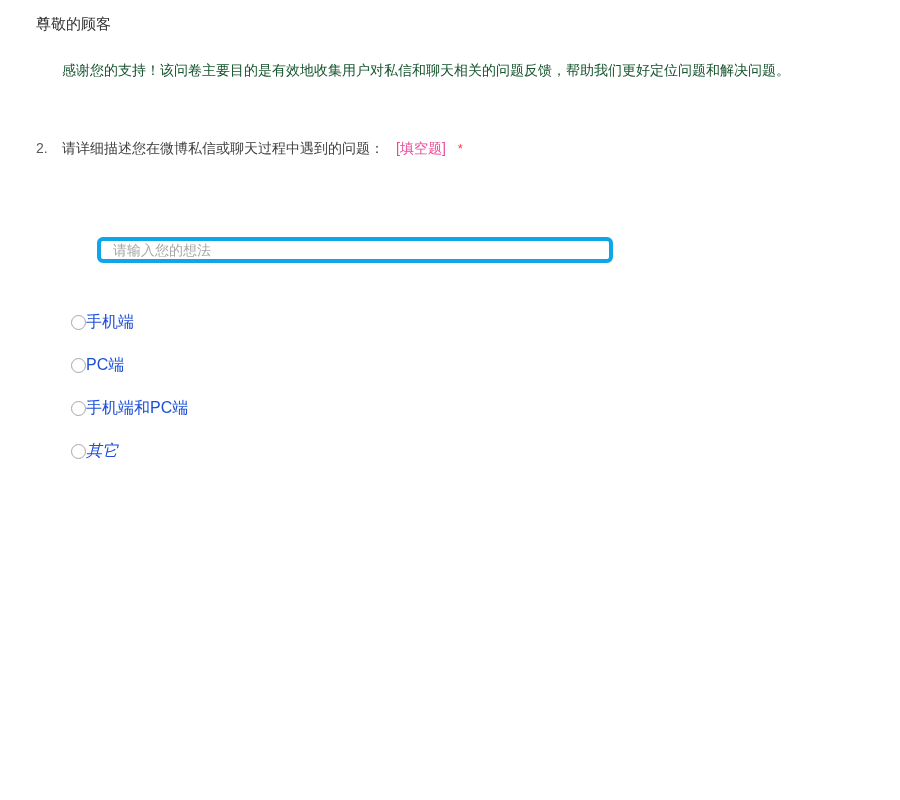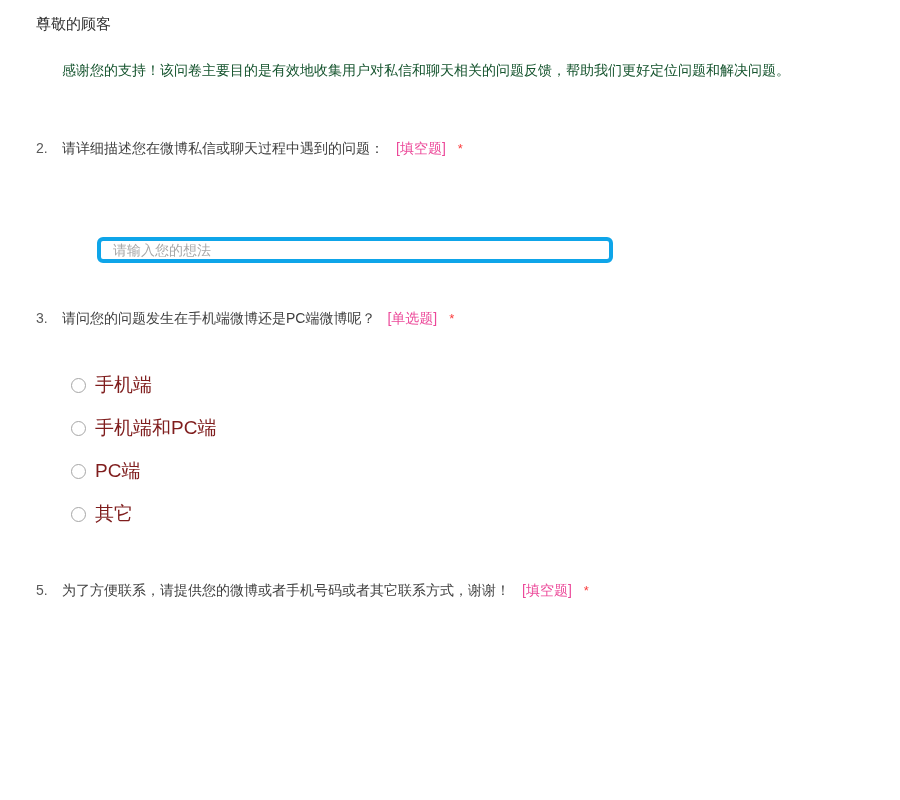--- a/index.html
+++ b/index.html
@@ -75,79 +75,70 @@
   .options {
     margin: 51px 0 0 35px;
   }
   .option {
     display: flex;
     align-items: center;
     height: 16px;
     margin-bottom: 27px;
     cursor: pointer;
   }
-  .option:last-child { margin-bottom: 0; }
+  .option:last-child { margin-bottom: 0; font-style: italic; }
   .radio-circle {
     box-sizing: border-box;
     width: 15px;
     height: 15px;
     border: 1px solid #a6a6a6;
     border-radius: 50%;
     background: #ffffff;
     flex: 0 0 auto;
   }
   .option-label {
-    margin-left: 9px;
-    font-size: 19px;
-    color: #7f1d1d;
+    font-size: 16px;
+    color: #1d4ed8;
     line-height: 16px;
   }
 </style>
 </head>
 <body>
 
 <div class="page">
 
   <h1 class="page-title">尊敬的顾客</h1>
 
   <p class="intro">感谢您的支持！该问卷主要目的是有效地收集用户对私信和聊天相关的问题反馈，帮助我们更好定位问题和解决问题。</p>
 
   <section class="question q2">
     <div class="q-title-row">
       <span class="q-num">2.</span><span class="q-text">请详细描述您在微博私信或聊天过程中遇到的问题：</span><span class="q-type">[填空题]</span><span class="q-req">*</span>
     </div>
     <input type="text" class="text-input" placeholder="请输入您的想法" style="">
   </section>
 
   <section class="question q3">
-    <div class="q-title-row">
-      <span class="q-num">3.</span><span class="q-text">请问您的问题发生在手机端微博还是PC端微博呢？</span><span class="q-type">[单选题]</span><span class="q-req">*</span>
-    </div>
     <div class="options">
       <div class="option">
         <span class="radio-circle"></span>
         <span class="option-label">手机端</span>
       </div>
       <div class="option">
         <span class="radio-circle"></span>
-        <span class="option-label">手机端和PC端</span>
+        <span class="option-label">PC端</span>
       </div>
       <div class="option">
         <span class="radio-circle"></span>
-        <span class="option-label">PC端</span>
+        <span class="option-label">手机端和PC端</span>
       </div>
       <div class="option">
         <span class="radio-circle"></span>
         <span class="option-label">其它</span>
       </div>
     </div>
   </section>
 
   <section class="question q4">
   </section>
 
-  <section class="question q5">
-    <div class="q-title-row">
-      <span class="q-num">5.</span><span class="q-text">为了方便联系，请提供您的微博或者手机号码或者其它联系方式，谢谢！</span><span class="q-type">[填空题]</span><span class="q-req">*</span>
-    </div>
-  </section>
 
 </div>
 
 </body></html>

